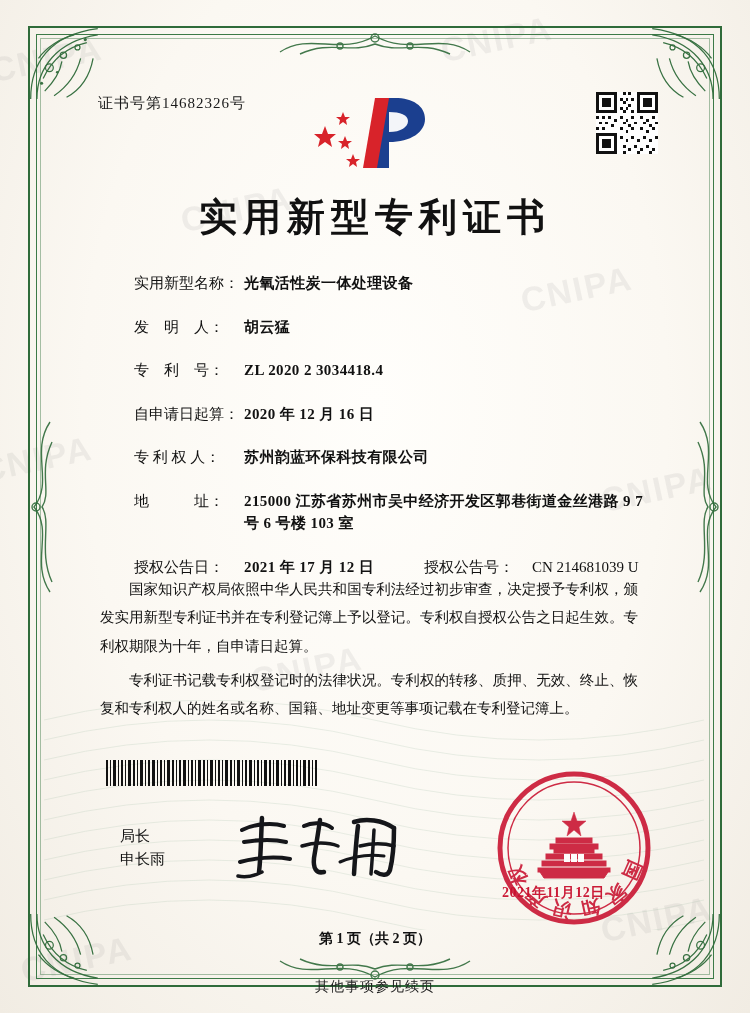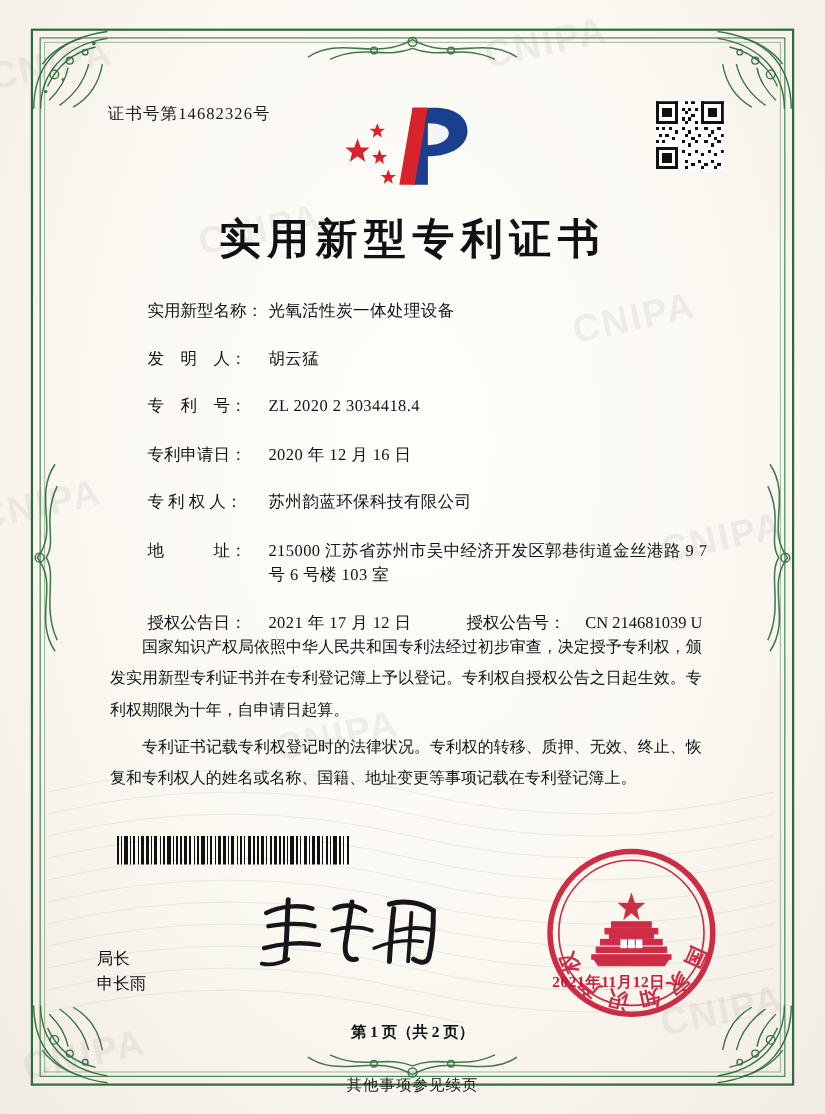--- a/index.html
+++ b/index.html
@@ -169,20 +169,21 @@
   }
   .field-label {
     width: 110px;
     flex: none;
     letter-spacing: 0px;
     white-space: pre;
   }
   .field-value {
     flex: 1;
     letter-spacing: 0.4px;
+    font-weight: bold;
   }
   .field-row.two-col .field-value {
     flex: none;
     width: 180px;
   }
   .sub-label {
     width: 108px;
     flex: none;
     text-align: left;
   }
@@ -207,26 +208,25 @@
   .barcode {
     position: absolute;
     left: 106px;
     top: 760px;
     width: 212px;
     height: 26px;
   }
 
   .sign-block {
     position: absolute;
-    left: 88px;
+    left: 120px;
     top: 825px;
     font-size: 15px;
     color: #111;
     line-height: 1.55;
-    margin-top: 36px;
   }
 
   .signature {
     position: absolute;
     left: 228px;
     top: 812px;
     width: 190px;
     height: 70px;
   }
 
@@ -509,21 +509,21 @@
       </div>
       <div class="field-row">
         <div class="field-label">发　明　人：</div>
         <div class="field-value">胡云猛</div>
       </div>
       <div class="field-row">
         <div class="field-label">专　利　号：</div>
         <div class="field-value">ZL 2020 2 3034418.4</div>
       </div>
       <div class="field-row">
-        <div class="field-label">专利申请日：</div>
+        <div class="field-label">自申请日起算：</div>
         <div class="field-value">2020 年 12 月 16 日</div>
       </div>
       <div class="field-row">
         <div class="field-label">专 利 权 人：</div>
         <div class="field-value">苏州韵蓝环保科技有限公司</div>
       </div>
       <div class="field-row">
         <div class="field-label">地　　　址：</div>
         <div class="field-value">215000 江苏省苏州市吴中经济开发区郭巷街道金丝港路 9 7 号 6 号楼 103 室</div>
       </div>

